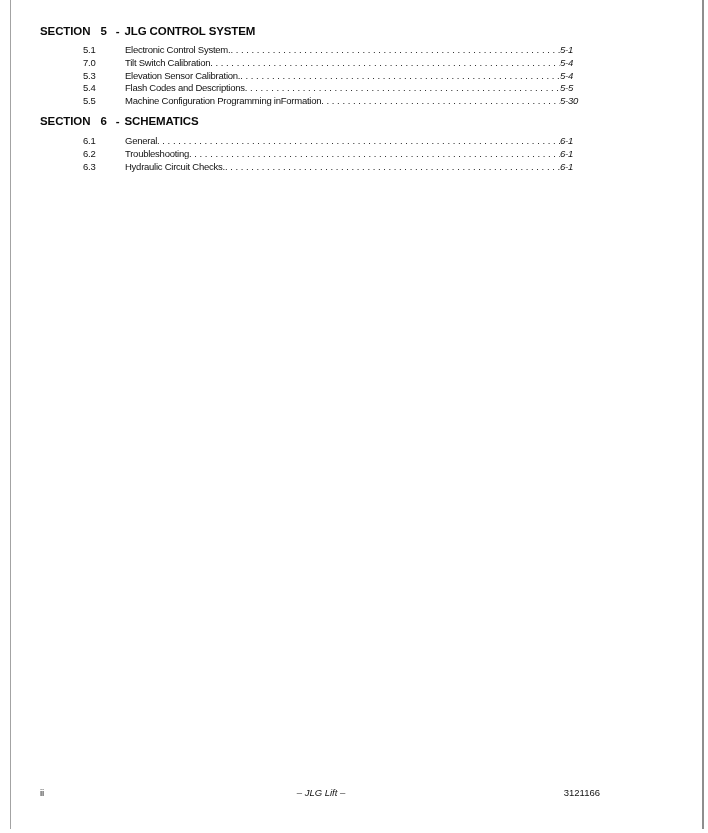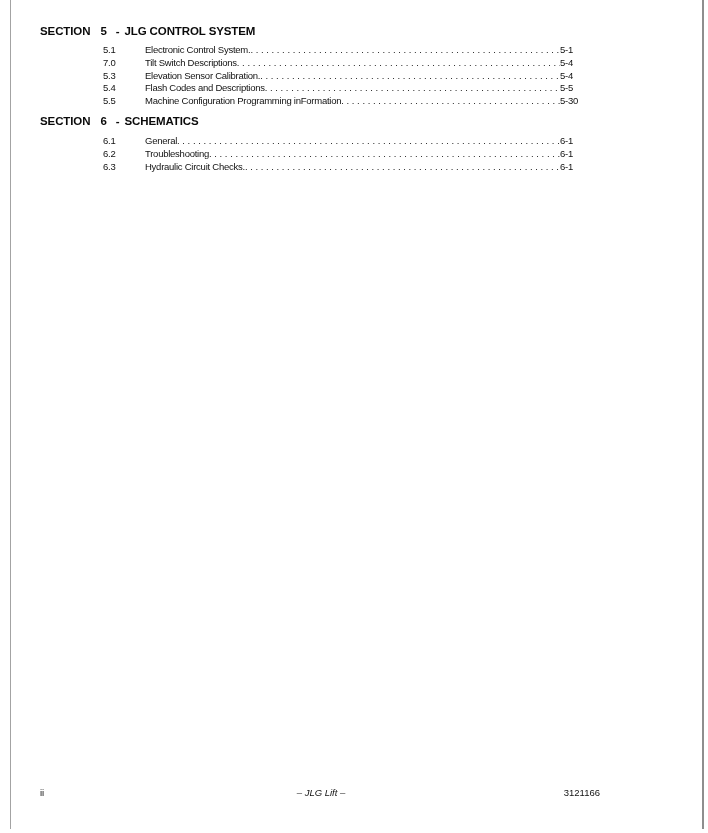--- a/index.html
+++ b/index.html
@@ -51,39 +51,39 @@
   #entries-sec5 { top: 44px; }
   #entries-sec6 { top: 135px; }
 
   .toc-row {
     display: flex;
     align-items: flex-start;
     font-size: 9.5px;
     line-height: 12.75px;
     letter-spacing: -0.25px;
     white-space: nowrap;
-    margin-left: 20px;
   }
   .toc-row .num {
     flex: 0 0 42px;
     width: 42px;
   }
   .toc-row .title {
     flex: 0 0 auto;
   }
   .toc-row .dots {
     flex: 1 1 auto;
     overflow: hidden;
     white-space: nowrap;
     letter-spacing: 0;
   }
   .toc-row .pagenum {
     flex: 0 0 30px;
     width: 30px;
     text-align: left;
+    font-style: italic;
   }
 
   
   .footer-item {
     position: absolute;
     font-size: 9.5px;
     line-height: 12px;
     white-space: nowrap;
     color: #111111;
   }
@@ -105,21 +105,21 @@
 
   <div class="toc-entries" id="entries-sec5">
     <div class="toc-row">
       <span class="num">5.1</span>
       <span class="title">Electronic Control System.</span>
       <span class="dots"> . . . . . . . . . . . . . . . . . . . . . . . . . . . . . . . . . . . . . . . . . . . . . . . . . . . . . . . . . . . . . . . . . . . . . . . . . . . . . . . . . . . . . . . . . . . . . . . . . . . . . . . . . . . . . . . . . . . . . . . . . . . . . . . . . . . . . . . . . . . . . . . . . . . . . .</span>
       <span class="pagenum">5-1</span>
     </div>
     <div class="toc-row">
       <span class="num">7.0</span>
-      <span class="title">Tilt Switch Descriptions</span>
+      <span class="title">Tilt Switch Calibration</span>
       <span class="dots"> . . . . . . . . . . . . . . . . . . . . . . . . . . . . . . . . . . . . . . . . . . . . . . . . . . . . . . . . . . . . . . . . . . . . . . . . . . . . . . . . . . . . . . . . . . . . . . . . . . . . . . . . . . . . . . . . . . . . . . . . . . . . . . . . . . . . . . . . . . . . . . . . . . . . . .</span>
       <span class="pagenum">5-4</span>
     </div>
     <div class="toc-row">
       <span class="num">5.3</span>
       <span class="title">Elevation Sensor Calibration.</span>
       <span class="dots"> . . . . . . . . . . . . . . . . . . . . . . . . . . . . . . . . . . . . . . . . . . . . . . . . . . . . . . . . . . . . . . . . . . . . . . . . . . . . . . . . . . . . . . . . . . . . . . . . . . . . . . . . . . . . . . . . . . . . . . . . . . . . . . . . . . . . . . . . . . . . . . . . . . . . . .</span>
       <span class="pagenum">5-4</span>
     </div>
     <div class="toc-row">

